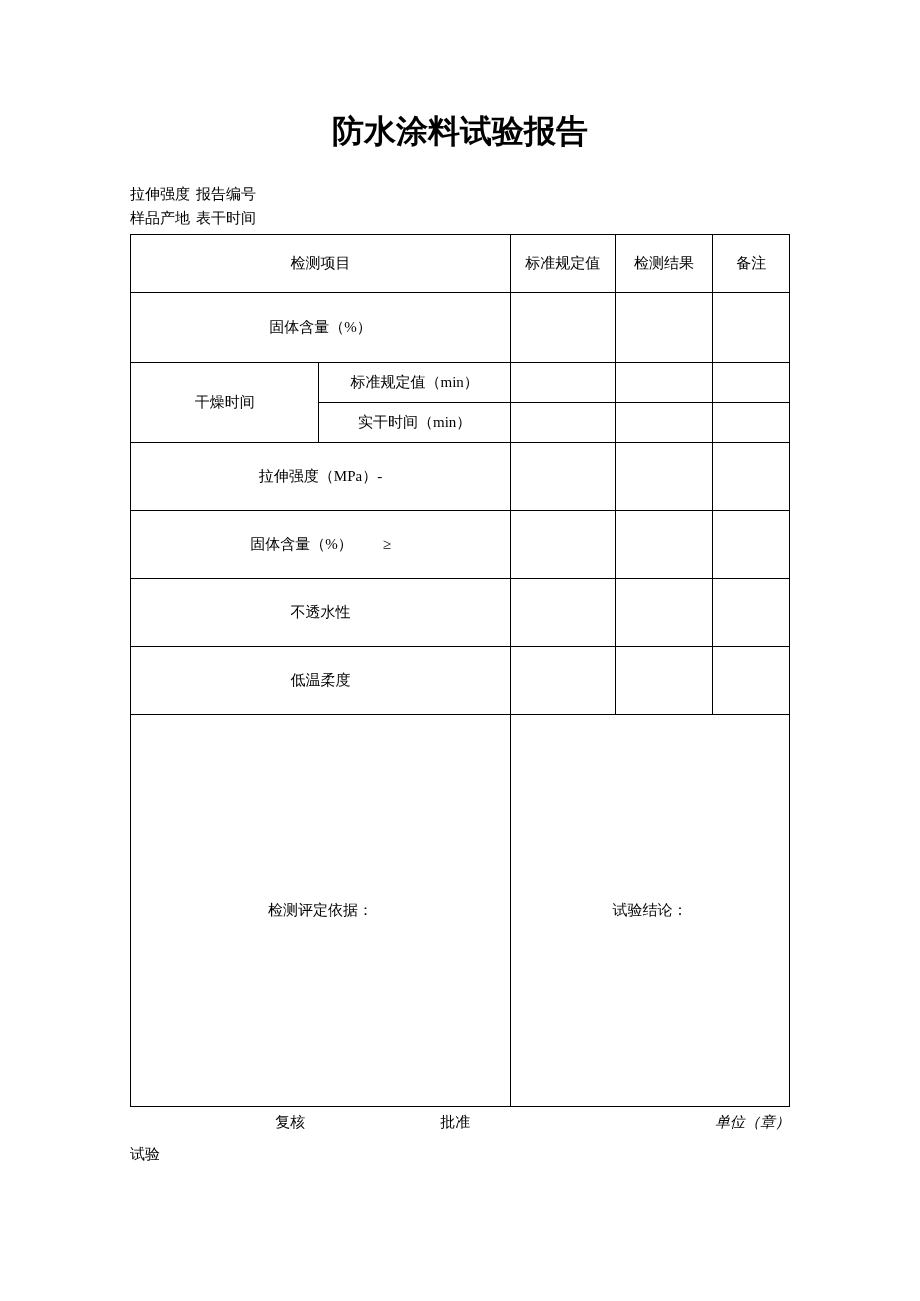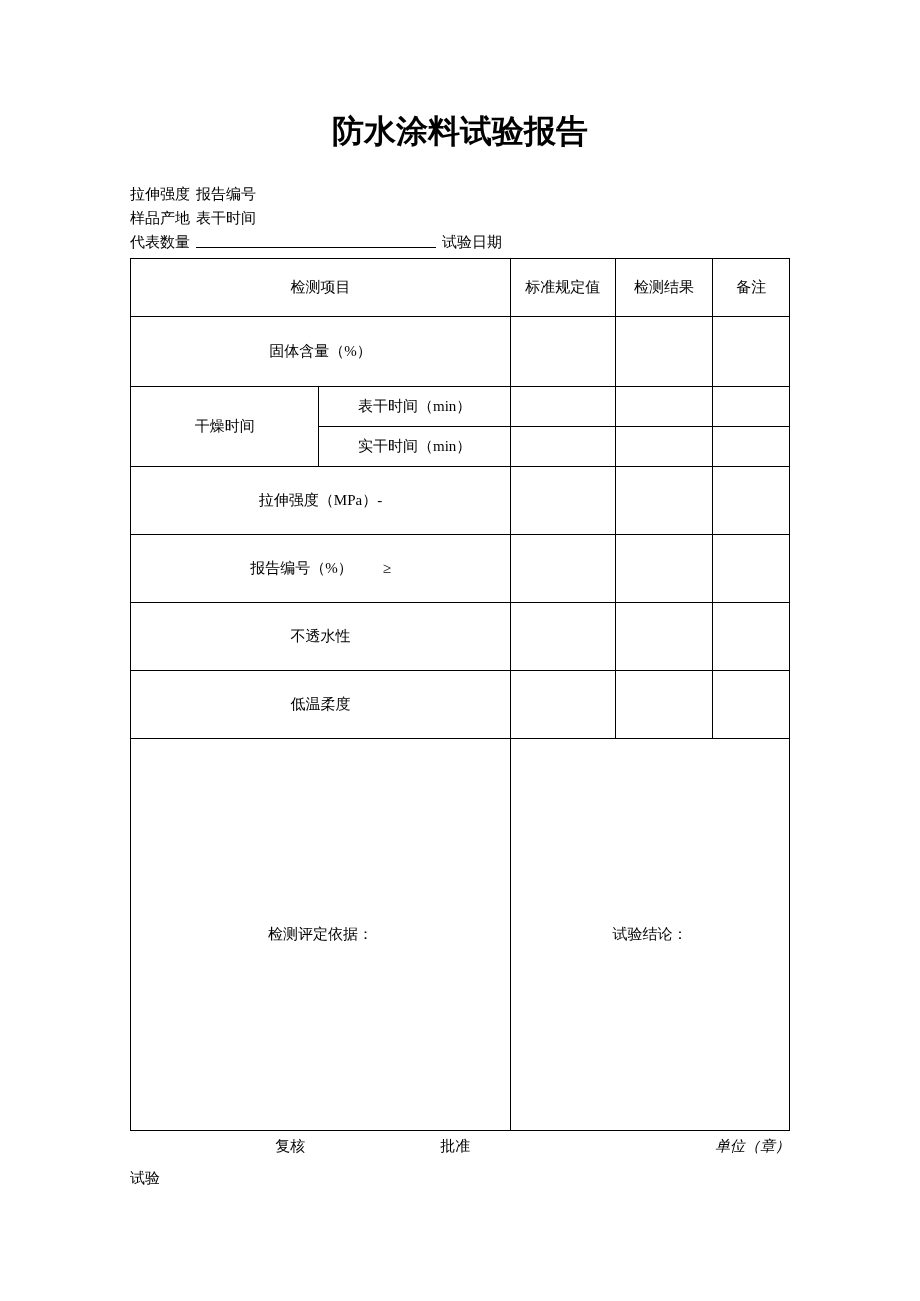--- a/index.html
+++ b/index.html
@@ -80,25 +80,20 @@
 
 <div class="header-info">
   <div class="header-row">
     <span>拉伸强度</span>
     <span>报告编号</span>
   </div>
   <div class="header-row">
     <span>样品产地</span>
     <span>表干时间</span>
   </div>
-  <div class="header-row">
-    <span>代表数量</span>
-    <span class="underline"></span>
-    <span>试验日期</span>
-  </div>
 </div>
 
 <table class="main-table">
   <colgroup>
     <col class="col-item1">
     <col class="col-item2">
     <col class="col-std">
     <col class="col-res">
     <col class="col-note">
   </colgroup>
@@ -110,39 +105,39 @@
     <th>备注</th>
   </tr>
   <tr class="h-row1">
     <td colspan="2">固体含量（%）</td>
     <td></td>
     <td></td>
     <td></td>
   </tr>
   <tr class="h-row-dry">
     <td rowspan="2">干燥时间</td>
-    <td>表干时间（min）</td>
+    <td>标准规定值（min）</td>
     <td></td>
     <td></td>
     <td></td>
   </tr>
   <tr class="h-row-dry">
     <td>实干时间（min）</td>
     <td></td>
     <td></td>
     <td></td>
   </tr>
   <tr class="h-row2">
     <td colspan="2">拉伸强度（MPa）-</td>
     <td></td>
     <td></td>
     <td></td>
   </tr>
   <tr class="h-row2">
-    <td colspan="2">报告编号（%）　　≥</td>
+    <td colspan="2">固体含量（%）　　≥</td>
     <td></td>
     <td></td>
     <td></td>
   </tr>
   <tr class="h-row2">
     <td colspan="2">不透水性</td>
     <td></td>
     <td></td>
     <td></td>
   </tr>

